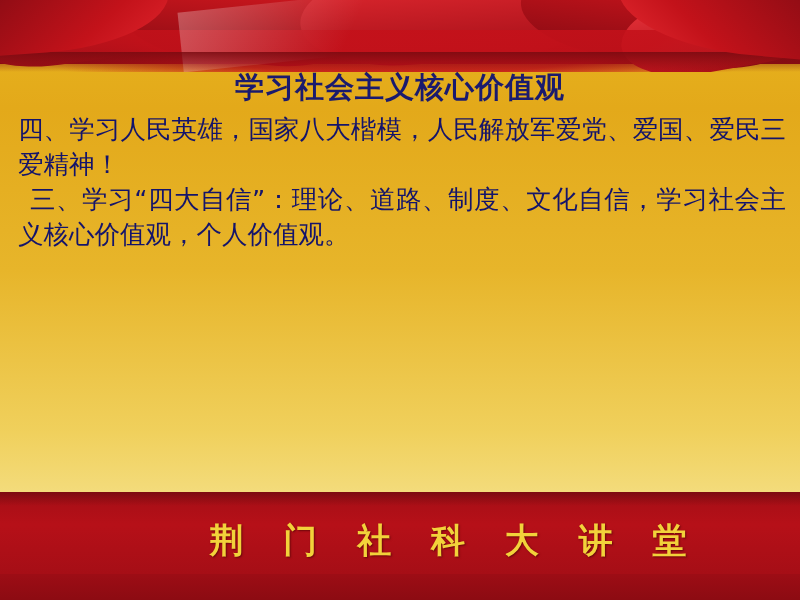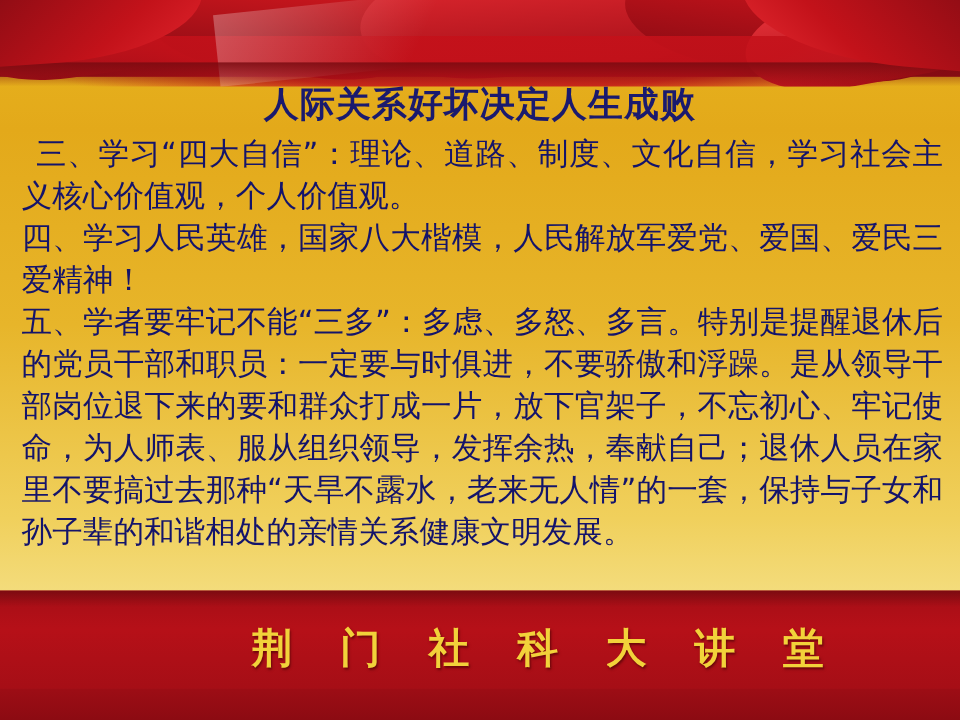--- a/index.html
+++ b/index.html
@@ -157,24 +157,23 @@
     <div class="drape-fold fold4"></div>
     <div class="drape-fold fold5"></div>
     <div class="drape-swoop"></div>
     <div class="drape-shine"></div>
     <div class="drape-edge-dark"></div>
     <div class="corner-ribbon-left"></div>
     <div class="corner-ribbon-right"></div>
   </div>
 
   <div class="content">
-    <h1 class="title">人际关系好坏决定人生成败</h1>
+    <h1 class="title">学习社会主义核心价值观</h1>
+    <p class="para">四、学习人民英雄，国家八大楷模，人民解放军爱党、爱国、爱民三爱精神！</p>
     <p class="para first">三、学习“四大自信”：理论、道路、制度、文化自信，学习社会主义核心价值观，个人价值观。</p>
-    <p class="para">四、学习人民英雄，国家八大楷模，人民解放军爱党、爱国、爱民三爱精神！</p>
-    <p class="para">五、学者要牢记不能“三多”：多虑、多怒、多言。特别是提醒退休后的党员干部和职员：一定要与时俱进，不要骄傲和浮躁。是从领导干部岗位退下来的要和群众打成一片，放下官架子，不忘初心、牢记使命，为人师表、服从组织领导，发挥余热，奉献自己；退休人员在家里不要搞过去那种“天旱不露水，老来无人情”的一套，保持与子女和孙子辈的和谐相处的亲情关系健康文明发展。</p>
   </div>
 
   <div class="footer-band">
     <div class="footer-top-shade"></div>
     <div class="footer-text">荆 门 社 科 大 讲 堂</div>
     <div class="footer-bottom-strip"></div>
   </div>
 
 </div>
 

